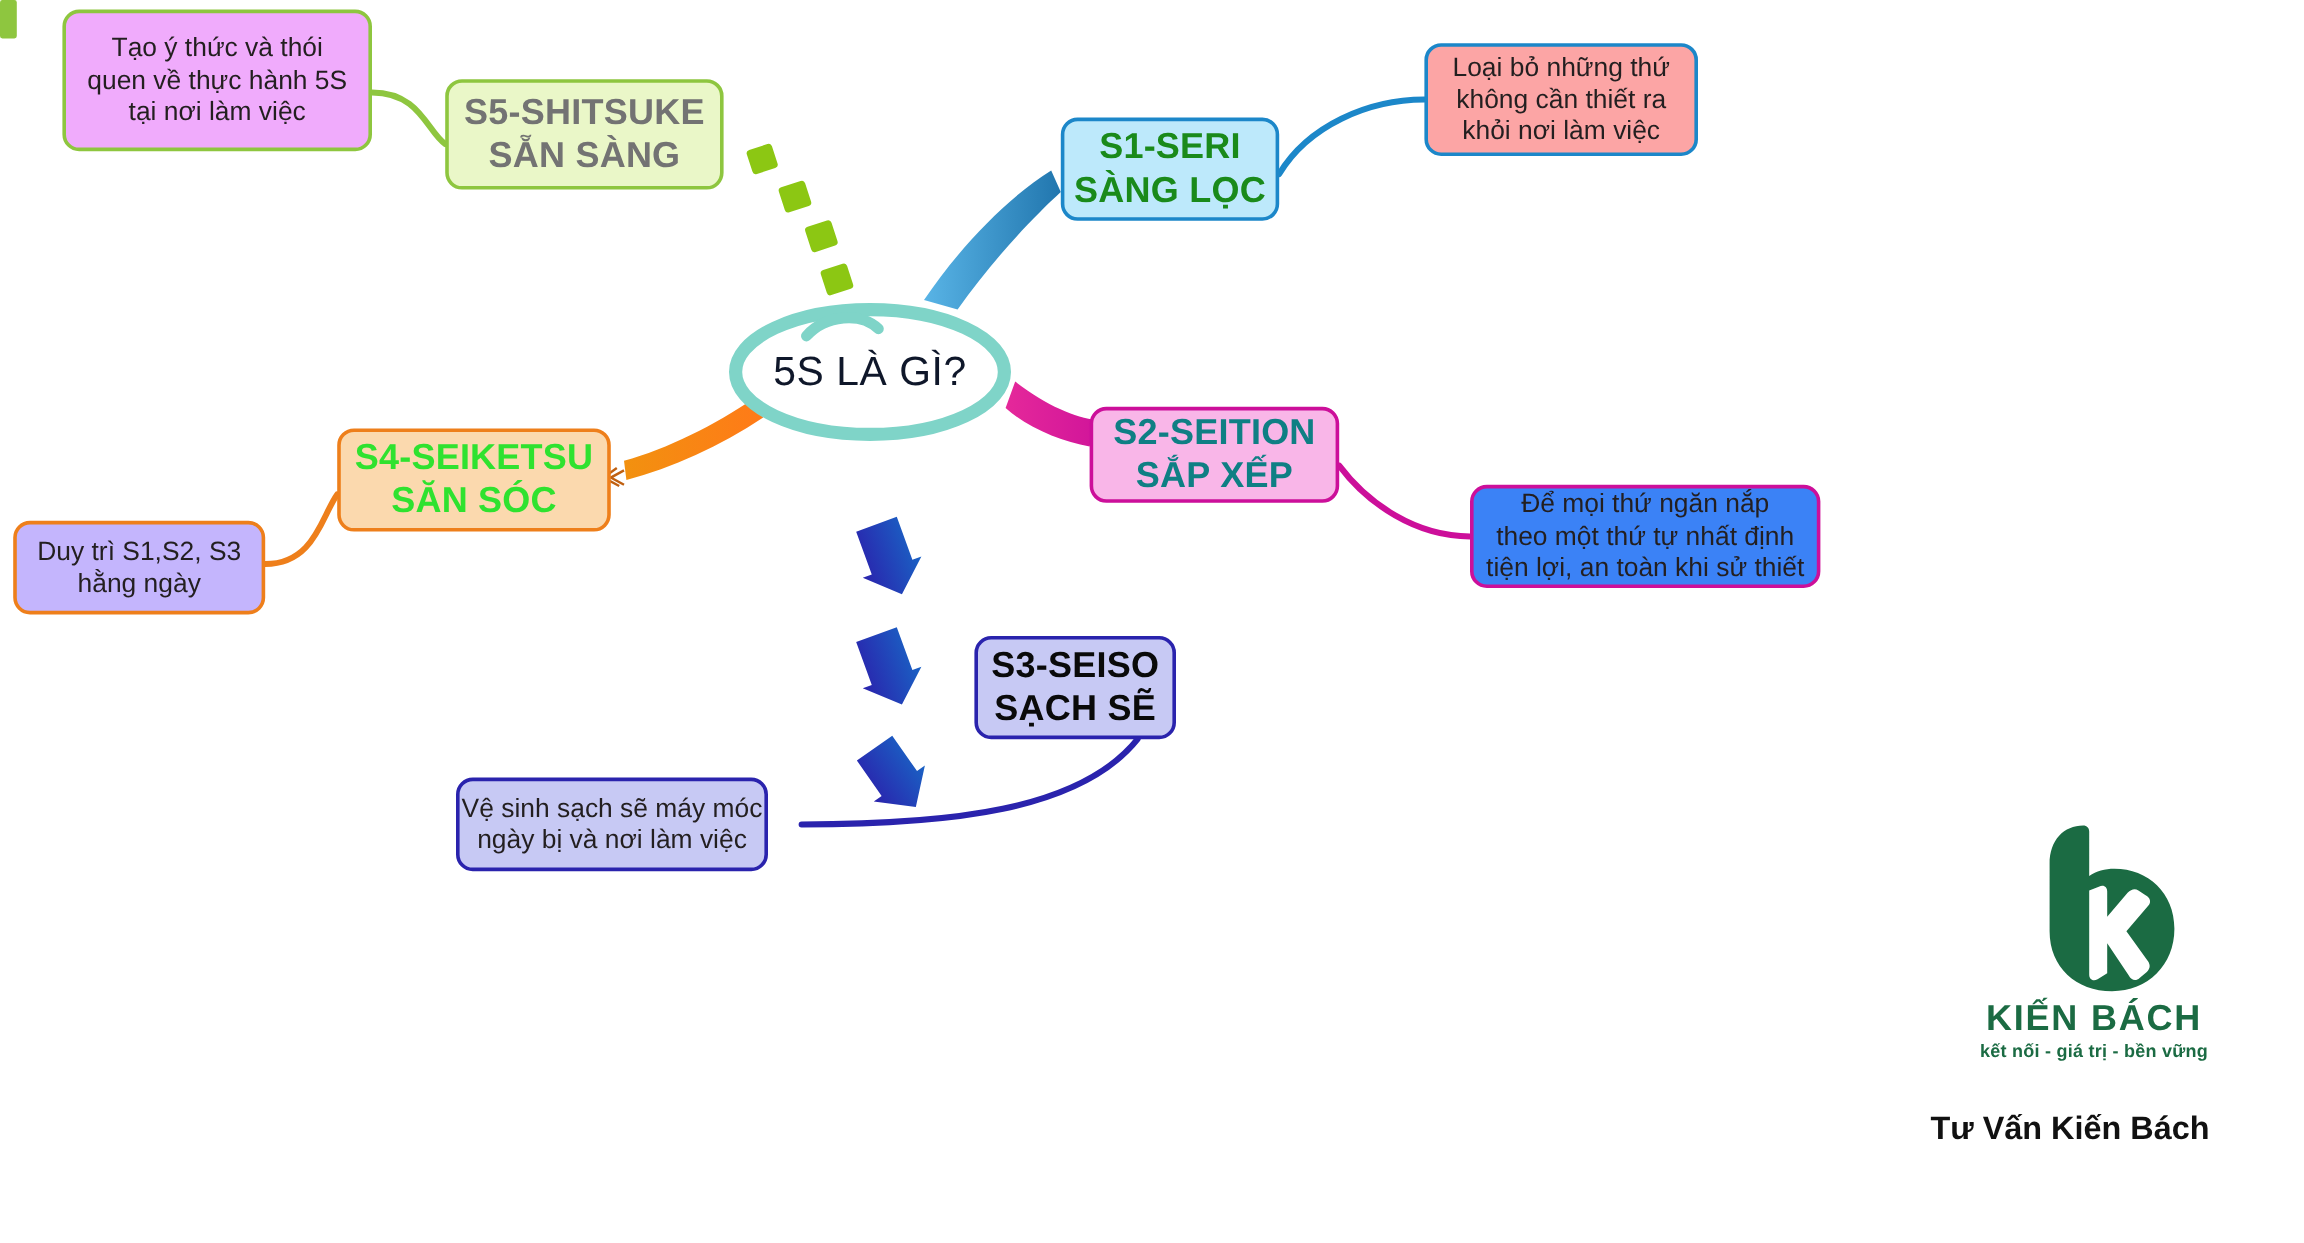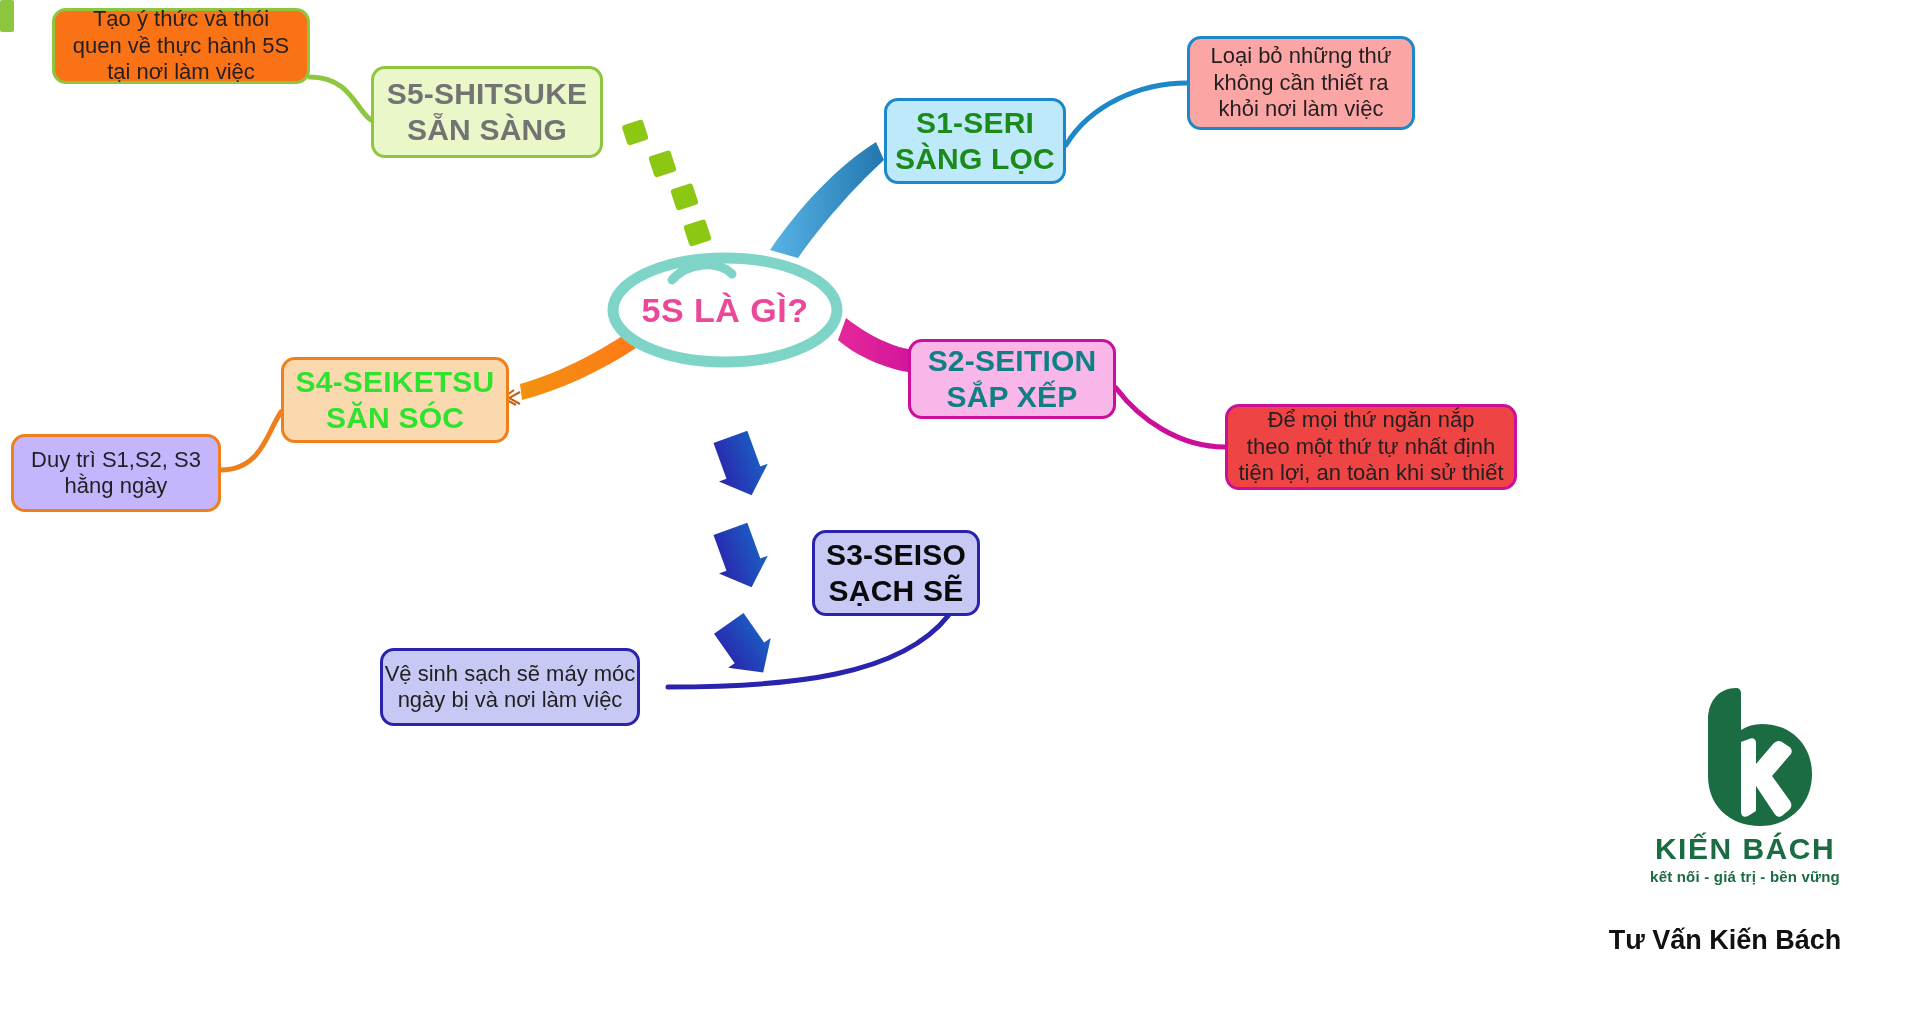--- a/index.html
+++ b/index.html
@@ -49,22 +49,22 @@
   .leaf-node {
     font-size: 22px;
     color: #231f20;
   }
 
   #n-s5 {
     left: 371px; top: 66px; width: 232px; height: 92px;
     background: #eaf7c8; border: 3px solid #8ec63f; color: #737373;
   }
   #n-s5-desc {
-    left: 52px; top: 8px; width: 258px; height: 76px;
-    background: #f97316; border: 3px solid #8ec63f;
+    left: 52px; top: 8px; width: 258px; height: 118px;
+    background: #f0abfc; border: 3px solid #8ec63f;
   }
   #n-s5-stub {
     left: 598px; top: 104px; width: 14px; height: 32px;
     background: #8ec63f; border-radius: 2px;
   }
 
   #n-s1 {
     left: 884px; top: 98px; width: 182px; height: 86px;
     background: #bde9fb; border: 3px solid #1c87c9; color: #1a8a1a;
   }
@@ -72,21 +72,21 @@
     left: 1187px; top: 36px; width: 228px; height: 94px;
     background: #fca5a5; border: 3px solid #1c87c9;
   }
 
   #n-s2 {
     left: 908px; top: 339px; width: 208px; height: 80px;
     background: #f9b6e8; border: 3px solid #cc0f9a; color: #0f7f84;
   }
   #n-s2-desc {
     left: 1225px; top: 404px; width: 292px; height: 86px;
-    background: #ef4444; border: 3px solid #cc0f9a;
+    background: #3b82f6; border: 3px solid #cc0f9a;
   }
 
   #n-s3 {
     left: 812px; top: 530px; width: 168px; height: 86px;
     background: #c7c9f4; border: 3px solid #2a23ad; color: #0a0a0a;
   }
   #n-s3-desc {
     left: 380px; top: 648px; width: 260px; height: 78px;
     background: #c7c9f4; border: 3px solid #2a23ad;
   }
@@ -102,23 +102,23 @@
 
   
   #center-cloud {
     position: absolute;
     left: 600px; top: 250px; width: 250px; height: 120px;
   }
   #center-label {
     position: absolute;
     left: 600px; top: 250px; width: 250px; height: 120px;
     display: flex; align-items: center; justify-content: center;
-    color: #ec4899;
+    color: #0f172a;
     font-size: 34px;
-    font-weight: bold;
+    font-weight: normal;
     letter-spacing: 0.5px;
   }
 
   
   #logo-block {
     position: absolute;
     left: 1585px; top: 680px; width: 320px; height: 200px;
     text-align: center;
   }
   #logo-mark { display: block; margin: 0 auto; }

